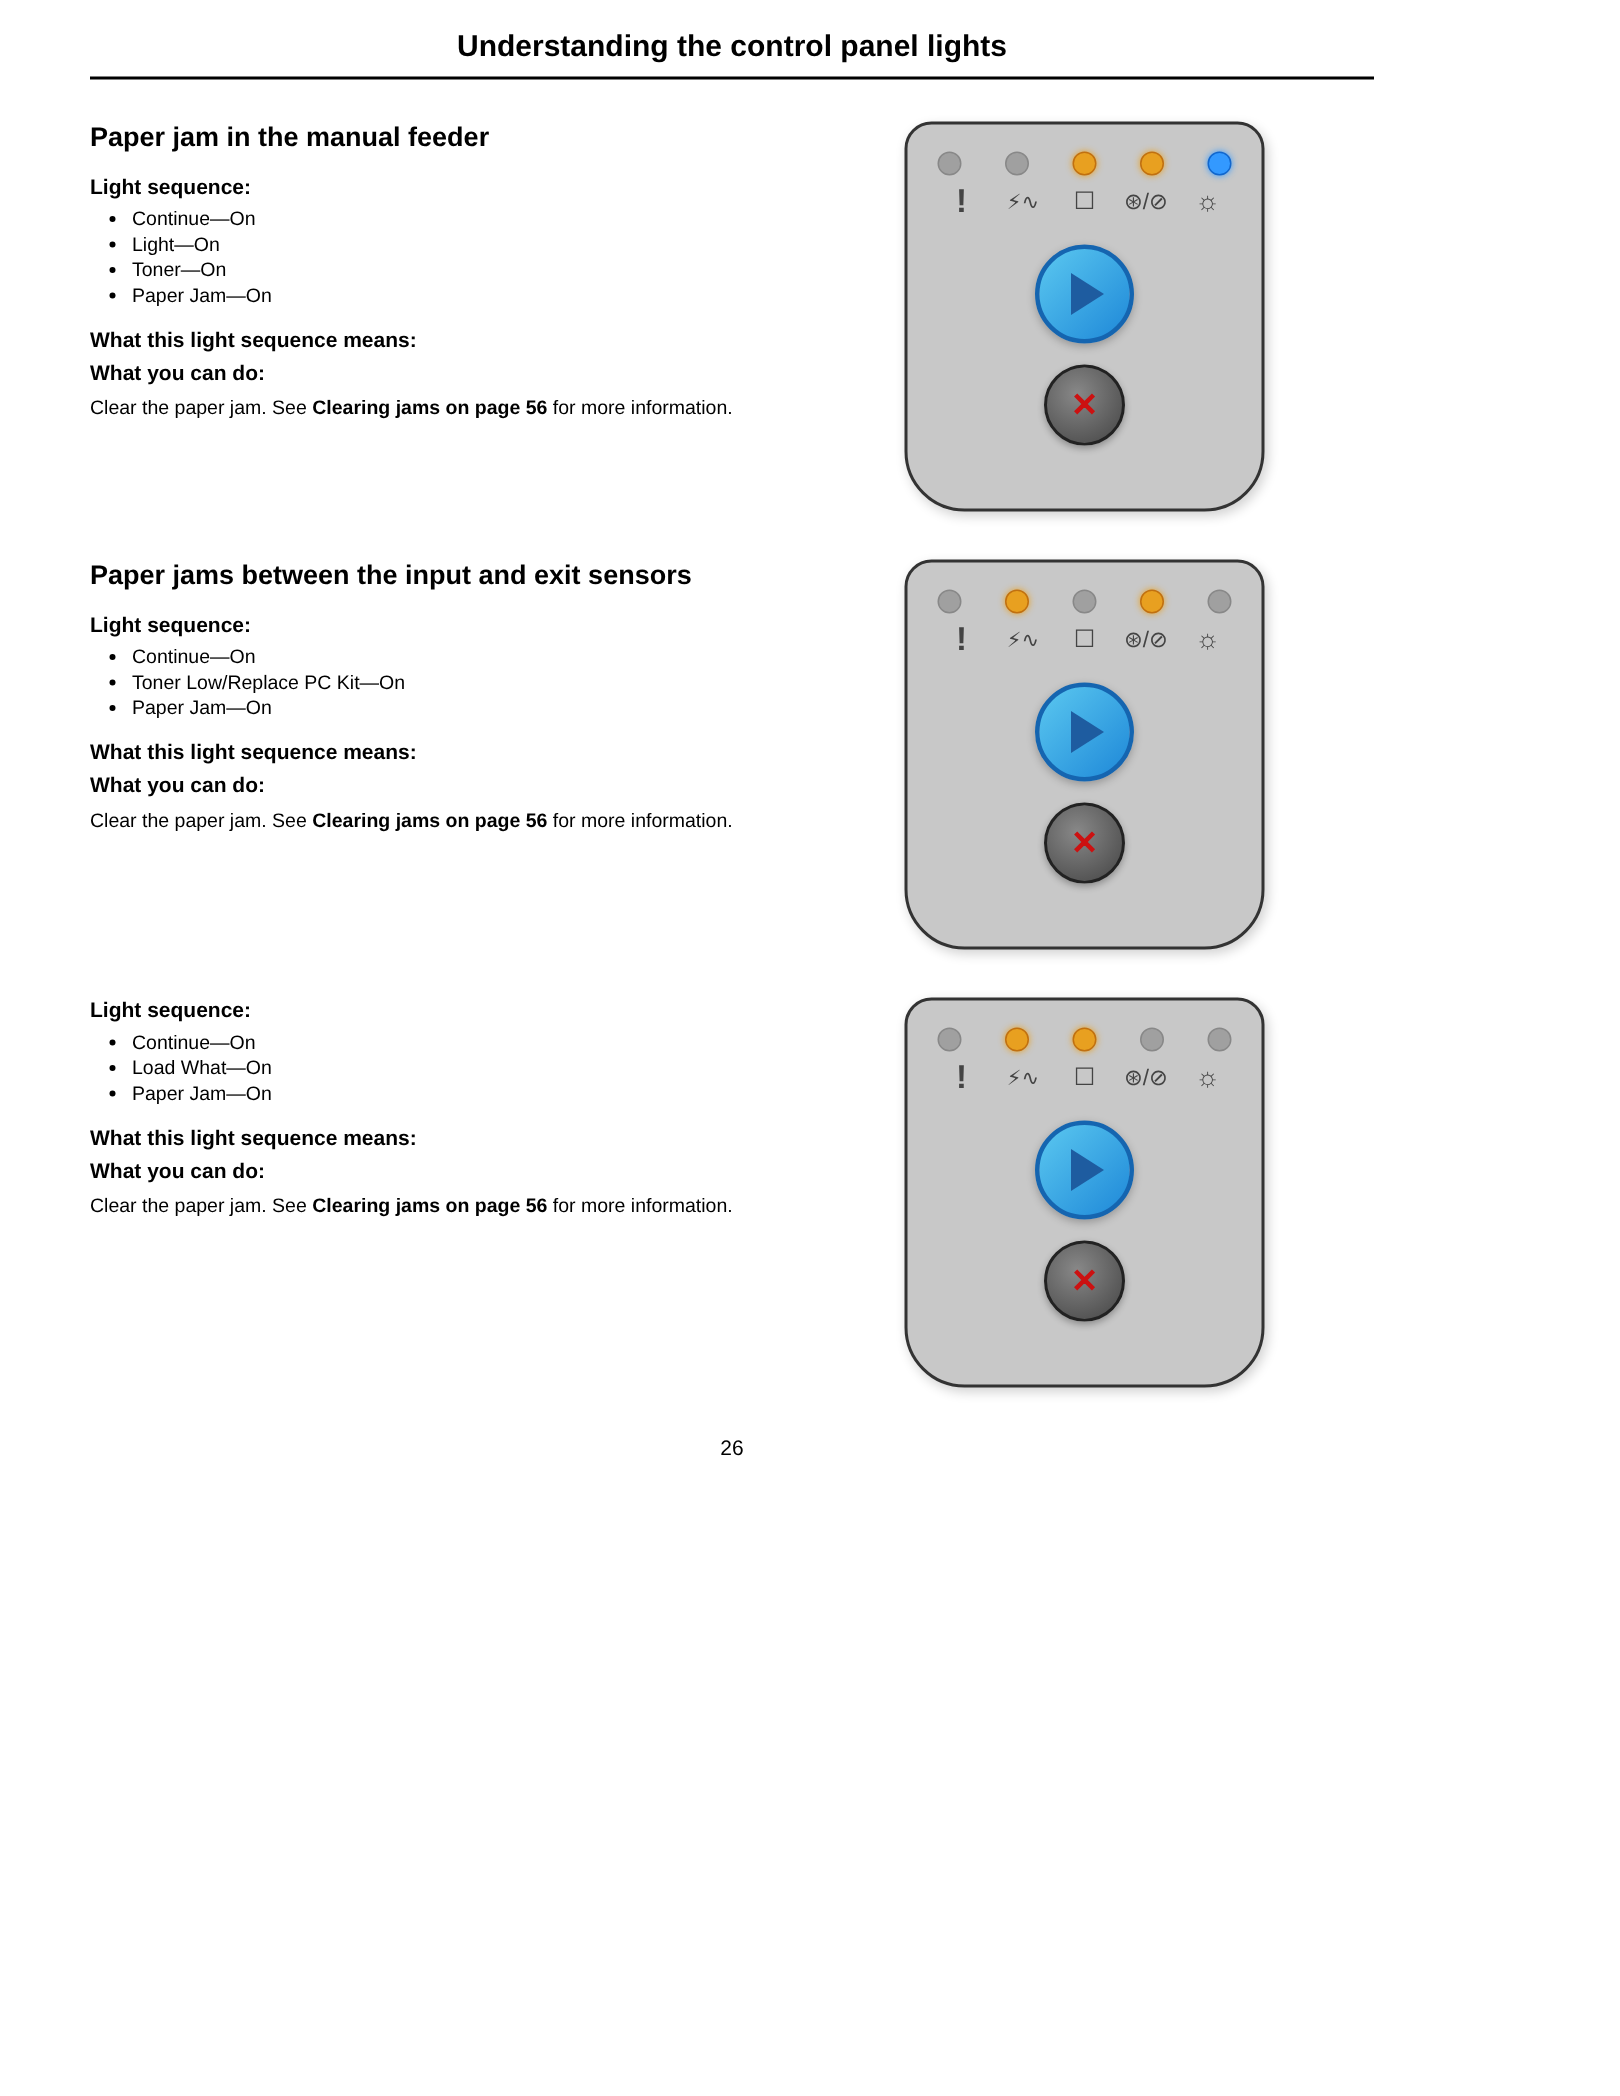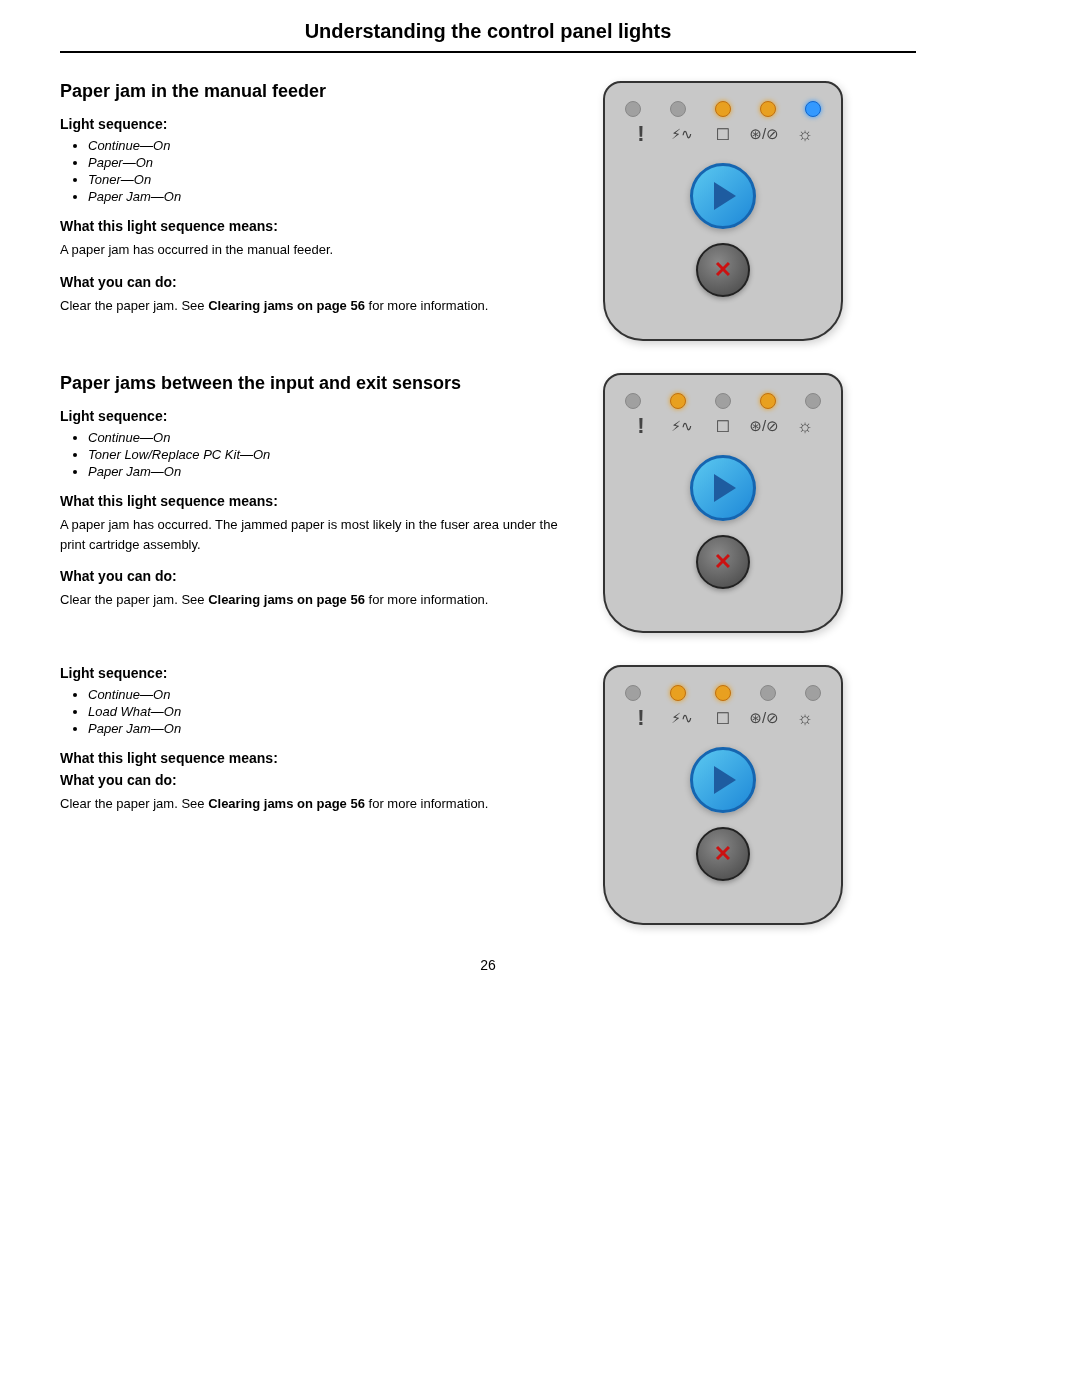--- a/index.html
+++ b/index.html
@@ -56,21 +56,20 @@
       font-size: 14px;
       font-weight: bold;
       margin-bottom: 6px;
     }
 
     .bullet-list {
       list-style: disc;
       margin-left: 28px;
       margin-bottom: 14px;
       font-size: 13px;
-      font-style: italic;
     }
     .bullet-list li {
       margin-bottom: 2px;
     }
 
     .description-text {
       font-size: 13px;
       margin-bottom: 14px;
       line-height: 1.5;
     }
@@ -218,27 +217,26 @@
     <span class="page-title">Understanding the control panel lights</span>
   </div>
 
   <div class="section-block">
     <div class="section-content">
       <div class="section-heading">Paper jam in the manual feeder</div>
 
       <div class="subsection-label">Light sequence:</div>
       <ul class="bullet-list">
         <li>Continue—On</li>
-        <li>Paper—On</li>
+        <li>Light—On</li>
         <li>Toner—On</li>
         <li>Paper Jam—On</li>
       </ul>
 
       <div class="subsection-label">What this light sequence means:</div>
-      <div class="description-text">A paper jam has occurred in the manual feeder.</div>
 
       <div class="subsection-label">What you can do:</div>
       <div class="description-text">
         <span>Clear the paper jam. See </span><strong>Clearing jams on page 56</strong><span> for more information.</span>
       </div>
     </div>
 
     <div class="printer-panel">
       <div class="panel-outer">
         <div class="lights-row">
@@ -270,21 +268,20 @@
       <div class="section-heading">Paper jams between the input and exit sensors</div>
 
       <div class="subsection-label">Light sequence:</div>
       <ul class="bullet-list">
         <li>Continue—On</li>
         <li>Toner Low/Replace PC Kit—On</li>
         <li>Paper Jam—On</li>
       </ul>
 
       <div class="subsection-label">What this light sequence means:</div>
-      <div class="description-text">A paper jam has occurred. The jammed paper is most likely in the fuser area under the print cartridge assembly.</div>
 
       <div class="subsection-label">What you can do:</div>
       <div class="description-text">
         <span>Clear the paper jam. See </span><strong>Clearing jams on page 56</strong><span> for more information.</span>
       </div>
     </div>
 
     <div class="printer-panel">
       <div class="panel-outer">
         <div class="lights-row">

